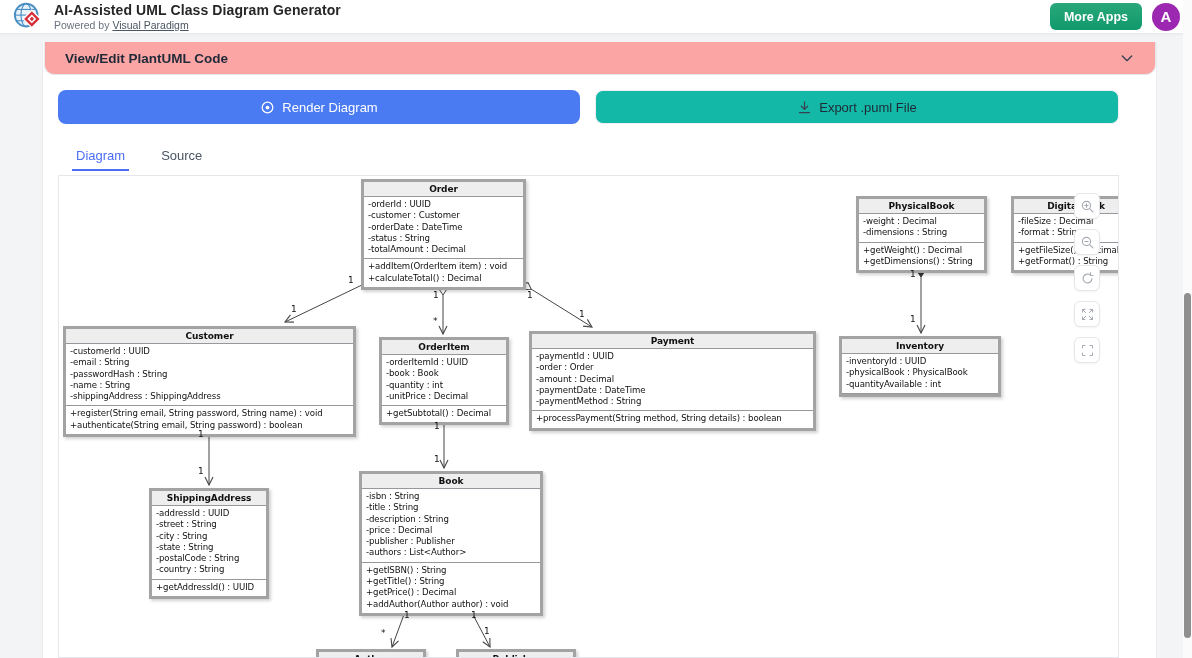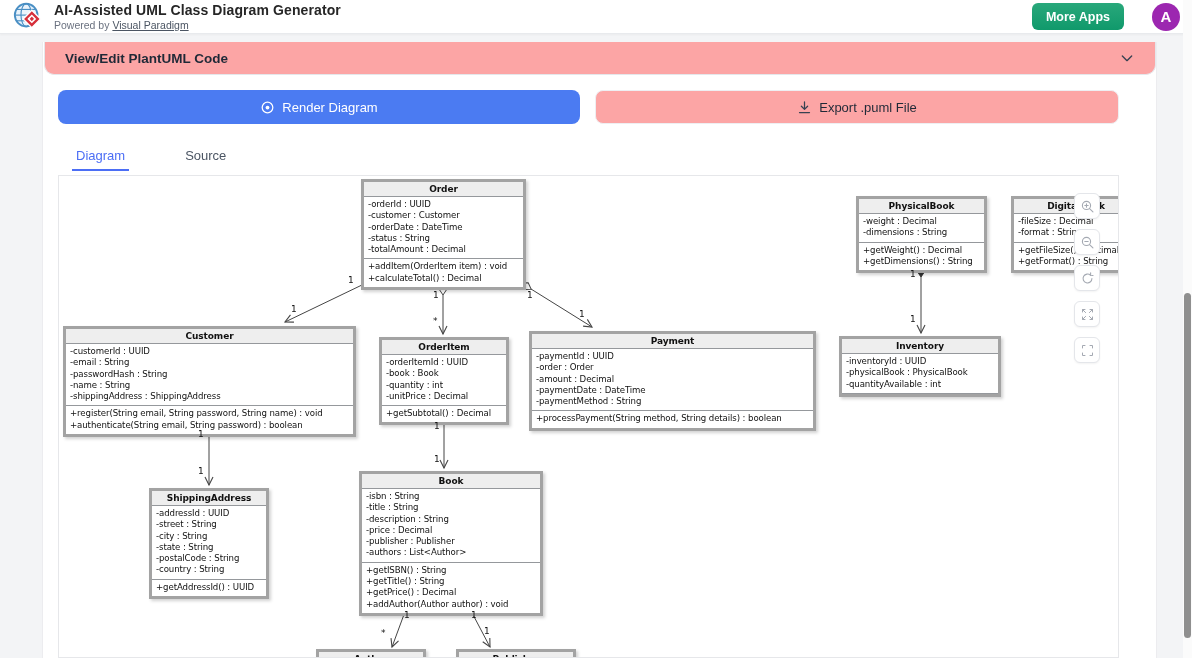--- a/index.html
+++ b/index.html
@@ -14,21 +14,21 @@
     position:absolute; left:0; top:0; width:1192px; height:34px;
     background:#fff; border-bottom:1px solid #e8eaed;
     box-shadow:0 1px 2px rgba(0,0,0,.04);
     display:flex; align-items:center; padding:4px 12px; z-index:30;
   }
   .logo { width:34px; height:34px; flex:0 0 auto; }
   .titles { margin-left:8px; line-height:1.15; }
   .app-title { font-size:14px; font-weight:bold; color:#262626; letter-spacing:.1px; }
   .powered { font-size:10.5px; color:#6b7280; }
   .powered a { color:#4b5563; text-decoration:underline; cursor:pointer; }
-  .header-right { margin-left:auto; display:flex; align-items:center; gap:28px; }
+  .header-right { margin-left:auto; display:flex; align-items:center; gap:10px; }
   .more-apps {
     height:27px; padding:0 14px; border:none; border-radius:6px;
     background:linear-gradient(180deg, var(--green-start,#29a87b), var(--green-end,#10996b));
     color:#fff; font-size:12.5px; font-weight:bold; cursor:pointer;
     font-family:"Liberation Sans",sans-serif;
   }
   .avatar {
     width:28px; height:28px; border-radius:50%;
     background:var(--avatar-purple,#9c27b0);
     color:#fff; font-weight:bold; font-size:15px;
@@ -48,24 +48,24 @@
   }
   .collapse-title { font-size:13.5px; font-weight:bold; color:#1f2937; }
   .btn-row {
     position:absolute; left:58px; top:90px; width:1061px; height:34px;
     display:flex; gap:15px; z-index:5;
   }
   .btn { flex:1; height:34px; border:none; border-radius:8px; font-size:13px;
     display:flex; align-items:center; justify-content:center; gap:7px; cursor:pointer;
     font-family:"Liberation Sans",sans-serif; }
   .btn-render { background:var(--accent-blue,#4b7bf2); color:#fff; }
-  .btn-export { background:#fca5a5; color:#1f2937; border:1px solid #eeeff2; }
+  .btn-export { background:#14b8a6; color:#1f2937; border:1px solid #eeeff2; }
   .tabs {
     position:absolute; left:58px; top:140px; width:1061px; height:31px;
-    display:flex; align-items:flex-end; padding-left:14px; z-index:5;gap:24px;
+    display:flex; align-items:flex-end; padding-left:14px; z-index:5;
   }
   .tab { font-size:13px; padding:6px 4px; margin-right:28px; color:#4b5563;
     cursor:pointer; border-bottom:2px solid transparent; }
   .tab.active { color:var(--tab-blue,#4c6ef5); border-bottom-color:var(--tab-blue,#4c6ef5); }
   
   .canvas {
     position:absolute; left:58px; top:175px; width:1061px; height:483px;
     background:#fff; border:1px solid #e6e7ea; overflow:hidden; z-index:4;
   }
   .edges { position:absolute; left:0; top:0; width:1061px; height:483px; }

